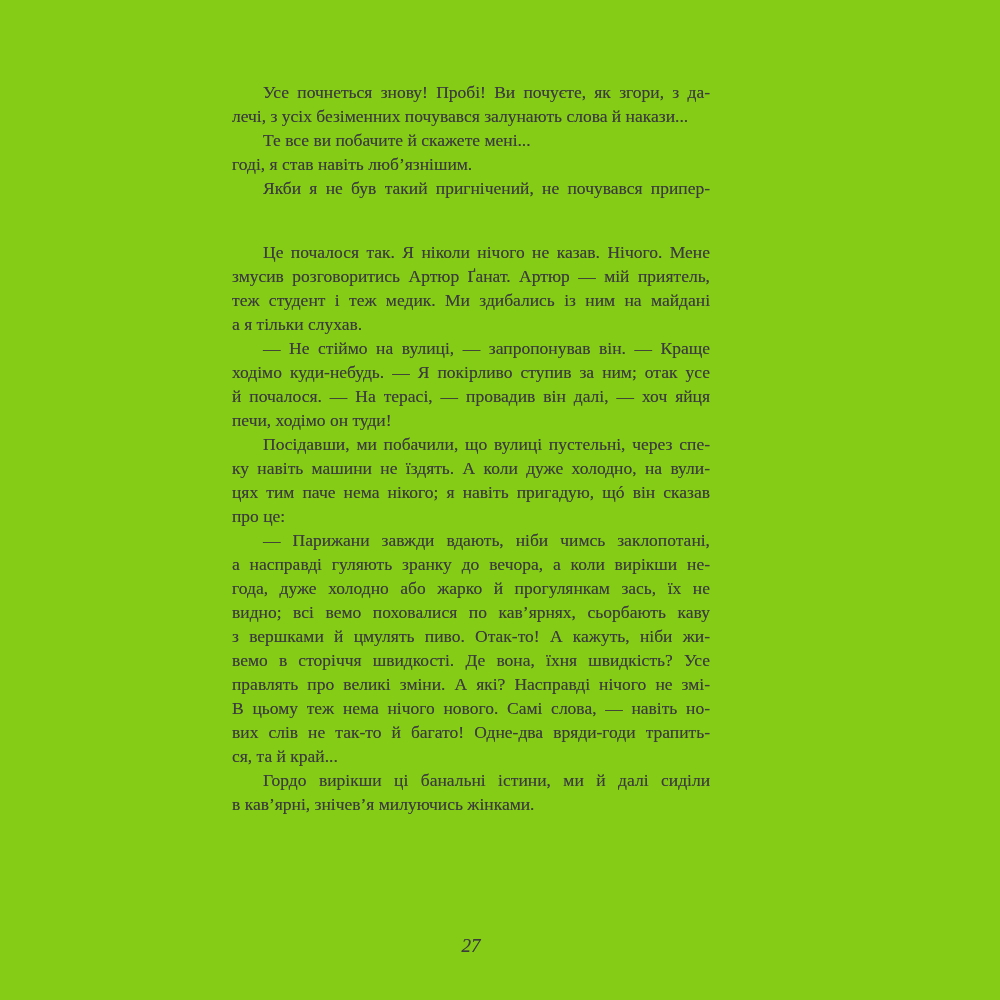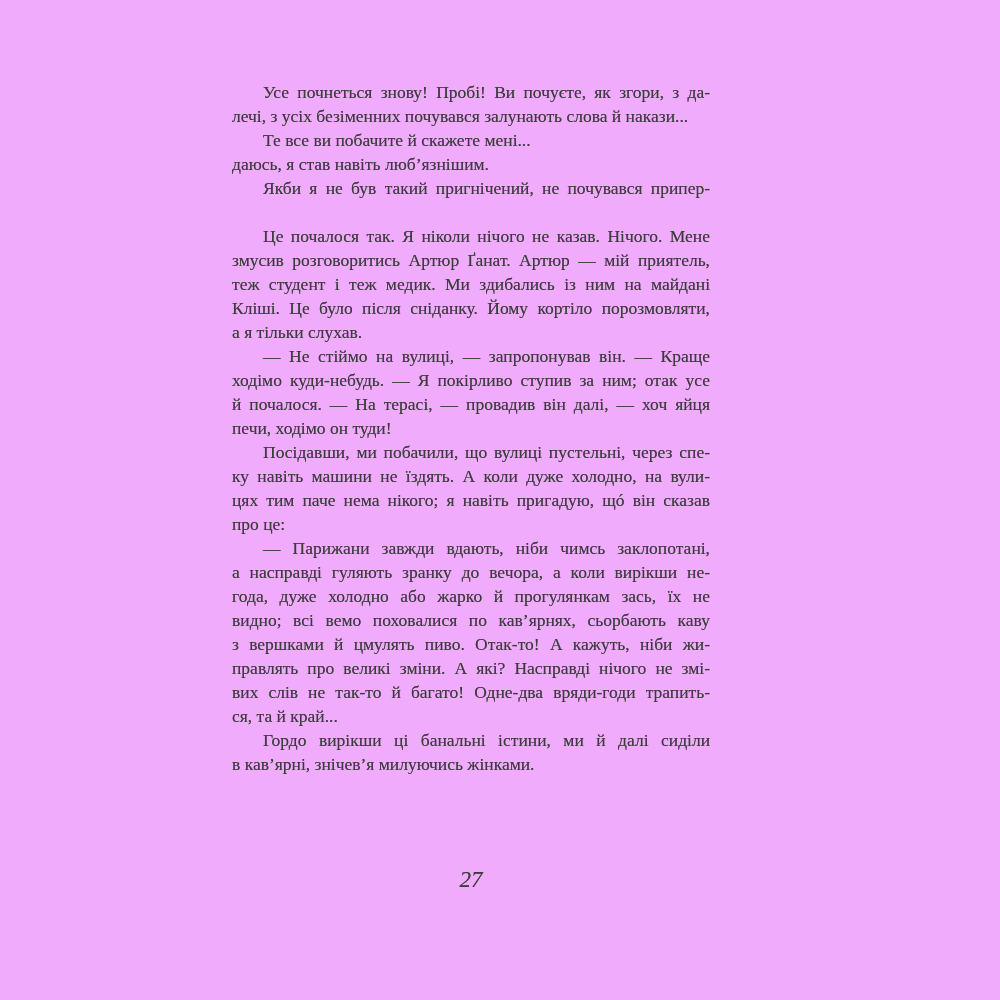--- a/index.html
+++ b/index.html
@@ -7,110 +7,111 @@
     padding: 0;
     width: 1000px;
     height: 1000px;
     background: #ffffff;
     overflow: hidden;
   }
   .book-page {
     position: relative;
     width: 1000px;
     height: 1000px;
-    background: #f0abfc;
+    background: #84cc16;
     font-family: "Liberation Serif", "DejaVu Serif", serif;
   }
   .text-block {
     position: absolute;
     left: 232px;
     top: 80px;
     width: 478px;
     font-size: 17.5px;
     color: #3c3c3c;
     text-shadow: 0 0 0.6px rgba(70,70,70,0.65);
   }
   .section + .section {
-    margin-top: 24px; 
+    margin-top: 40px; 
   }
   .line {
     height: 24px;
     line-height: 24px;
     text-align: justify;
     text-align-last: justify;
     overflow: visible;
     white-space: normal;
   }
   .line.para-first {
     text-indent: 31px;
   }
   .line.para-last {
     text-align-last: left;
   }
   .page-number {
     position: absolute;
     left: 232px;
-    top: 868px;
+    top: 934px;
     width: 478px;
     height: 24px;
     line-height: 24px;
     text-align: center;
-    font-size: 23px;
+    font-size: 19px;
     font-style: italic;
     color: #3c3c3c;
     text-shadow: 0 0 0.6px rgba(70,70,70,0.65);
   }
 </style>
 </head>
 <body style="background: rgb(255, 255, 255);">
 
 <div class="book-page">
   <div class="text-block" id="text-block" style="color: rgb(60, 60, 60);">
       <div class="section">
         <div class="paragraph">
           <div class="line para-first">Усе почнеться знову! Пробі! Ви почуєте, як згори, з да-</div>
           <div class="line para-last">лечі, з усіх безіменних почувався залунають слова й накази...</div>
         </div>
         <div class="paragraph">
           <div class="line para-first para-last">Те все ви побачите й скажете мені...</div>
         </div>
         <div class="paragraph">
-          <div class="line para-last">даюсь, я став навіть люб’язнішим.</div>
+          <div class="line para-last">годі, я став навіть люб’язнішим.</div>
         </div>
         <div class="paragraph">
           <div class="line para-first">Якби я не був такий пригнічений, не почувався припер-</div>
         </div>
       </div>
       <div class="section">
         <div class="paragraph">
           <div class="line para-first">Це почалося так. Я ніколи нічого не казав. Нічого. Мене</div>
           <div class="line">змусив розговоритись Артюр Ґанат. Артюр — мій приятель,</div>
           <div class="line">теж студент і теж медик. Ми здибались із ним на майдані</div>
-          <div class="line">Кліші. Це було після сніданку. Йому кортіло порозмовляти,</div>
           <div class="line para-last">а я тільки слухав.</div>
         </div>
         <div class="paragraph">
           <div class="line para-first">— Не стіймо на вулиці, — запропонував він. — Краще</div>
           <div class="line">ходімо куди-небудь. — Я покірливо ступив за ним; отак усе</div>
           <div class="line">й почалося. — На терасі, — провадив він далі, — хоч яйця</div>
           <div class="line para-last">печи, ходімо он туди!</div>
         </div>
         <div class="paragraph">
           <div class="line para-first">Посідавши, ми побачили, що вулиці пустельні, через спе-</div>
           <div class="line">ку навіть машини не їздять. А коли дуже холодно, на вули-</div>
           <div class="line">цях тим паче нема нікого; я навіть пригадую, щó він сказав</div>
           <div class="line para-last">про це:</div>
         </div>
         <div class="paragraph">
           <div class="line para-first">— Парижани завжди вдають, ніби чимсь заклопотані,</div>
           <div class="line">а насправді гуляють зранку до вечора, а коли вирікши не-</div>
           <div class="line">года, дуже холодно або жарко й прогулянкам зась, їх не</div>
           <div class="line">видно; всі вемо поховалися по кав’ярнях, сьорбають каву</div>
           <div class="line">з вершками й цмулять пиво. Отак-то! А кажуть, ніби жи-</div>
+          <div class="line">вемо в сторіччя швидкості. Де вона, їхня швидкість? Усе</div>
           <div class="line">правлять про великі зміни. А які? Насправді нічого не змі-</div>
+          <div class="line">В цьому теж нема нічого нового. Самі слова, — навіть но-</div>
           <div class="line">вих слів не так-то й багато! Одне-два вряди-годи трапить-</div>
           <div class="line para-last">ся, та й край...</div>
         </div>
         <div class="paragraph">
           <div class="line para-first">Гордо вирікши ці банальні істини, ми й далі сиділи</div>
           <div class="line para-last">в кав’ярні, знічев’я милуючись жінками.</div>
         </div>
       </div>
     </div>
   <div class="page-number">27</div>

